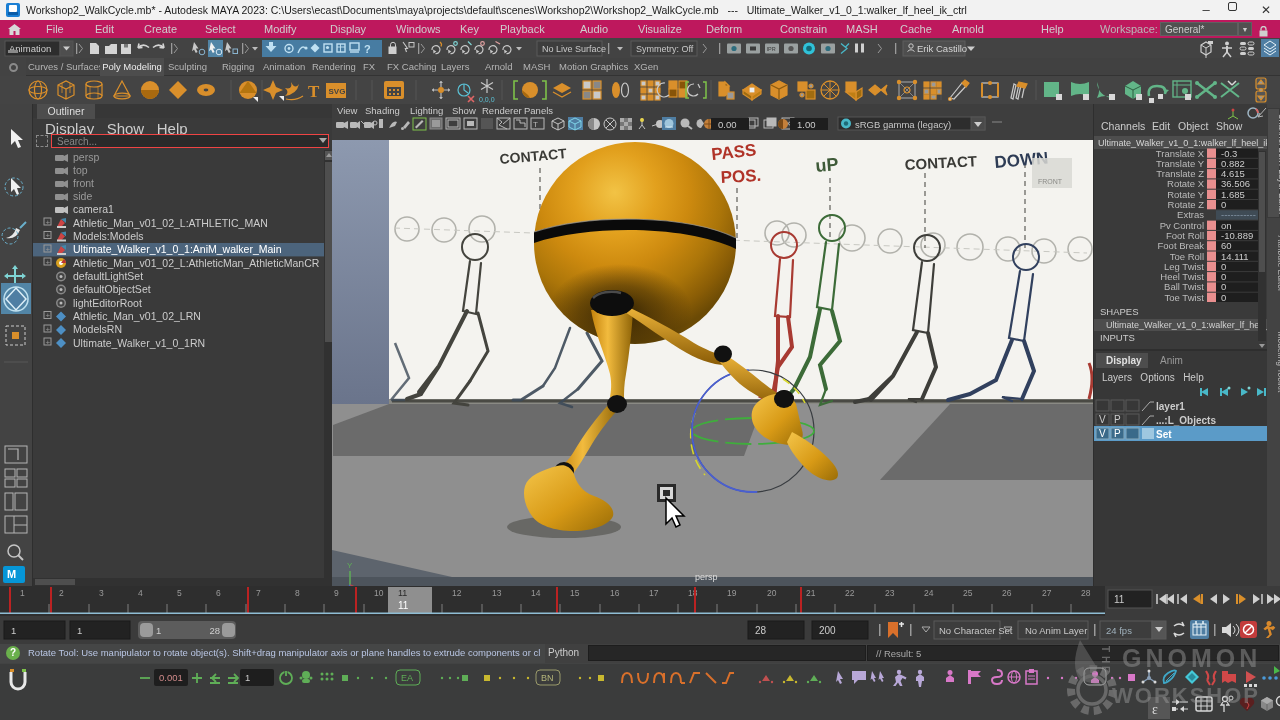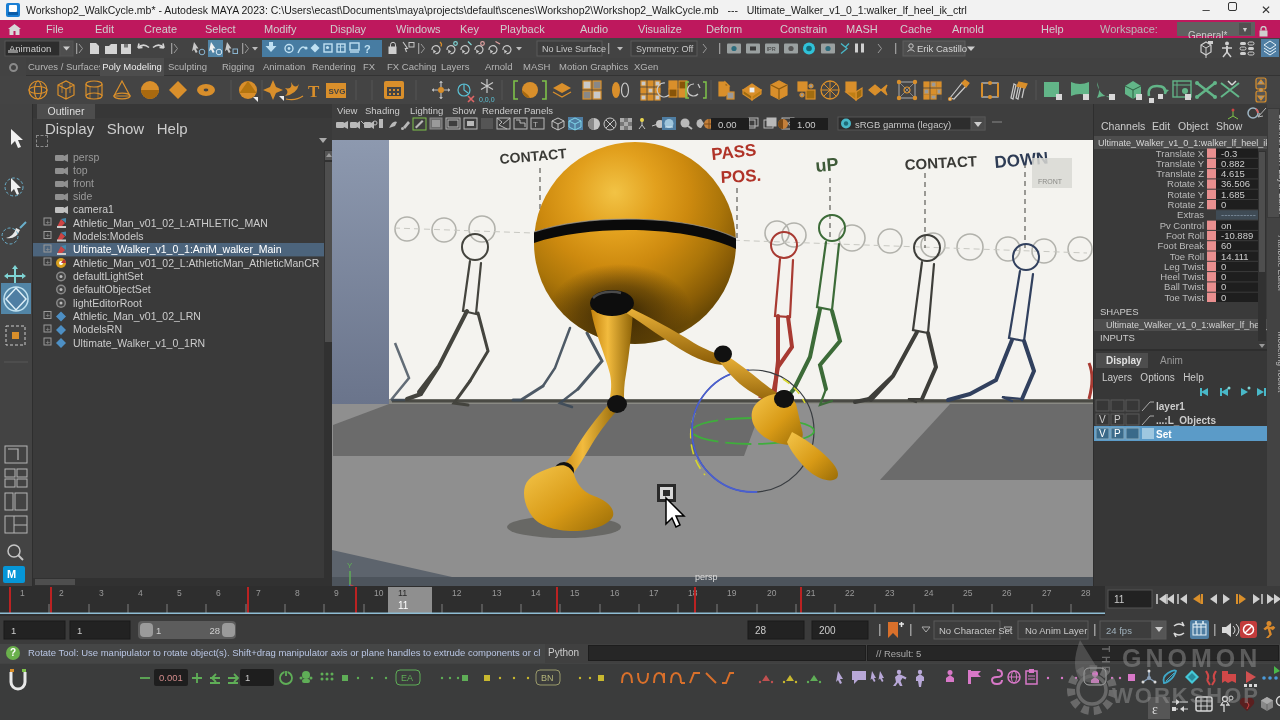--- a/index.html
+++ b/index.html
@@ -12,21 +12,21 @@
 #shelficons{top:76px;left:0;width:1280px;height:28px;background:#444444;}
 #toolbox{top:104px;left:0;width:32px;height:482px;background:#434343;}
 #outliner{top:104px;left:32px;width:300px;height:482px;background:#3a3a3a;}
 #viewport{top:104px;left:332px;width:761px;height:482px;background:#3e3e3e;}
 #channelbox{top:104px;left:1093px;width:174px;height:482px;background:#3a3a3a;}
 #righttabs{top:104px;left:1267px;width:13px;height:482px;background:#434343;}
 #timeline{top:586px;left:0;width:1280px;height:30px;background:#2e2e2e;}
 #rangebar{top:616px;left:0;width:1280px;height:28px;background:#3b3b3b;}
 #helpline{top:644px;left:0;width:1280px;height:19px;background:#404040;}
 #animbot{top:663px;left:0;width:1280px;height:57px;background:#3b3c3c;}
-.fld{background:#2a2a2a;border:7px solid #ef4444;color:#cccccc;font-size:10px;margin-left:17px;}
+.fld{background:#2a2a2a;border:1px solid #ef4444;color:#cccccc;font-size:10px;}
 </style></head>
 <body>
 <div id="root">
   <div id="titlebar" class="abs">
     <div class="abs" style="left:6px;top:3px;width:14px;height:14px;background:#1b7fd4;border-radius:2px;">
         <div class="abs" style="left:3px;top:2px;width:8px;height:7px;background:#fff;border-radius:1px;"></div>
         <div class="abs" style="left:2px;top:9px;width:10px;height:3px;background:#0a5ca8;"></div>
       </div>
     <span class="abs" style="left:26px;top:0;">Workshop2_WalkCycle.mb* - Autodesk MAYA 2023: C:\Users\ecast\Documents\maya\projects\default\scenes\Workshop2\Workshop2_WalkCycle.mb&nbsp;&nbsp;&nbsp;---&nbsp;&nbsp;&nbsp;Ultimate_Walker_v1_0_1:walker_lf_heel_ik_ctrl</span>
     <span class="abs" style="left:1198px;top:0;width:16px;text-align:center;font-size:13px;color:#333;">–</span>
@@ -510,20 +510,21 @@
           <rect width="22" height="17" rx="2" fill="#0696d7"></rect>
           <text x="4" y="12" font-size="11" font-weight="bold" fill="#fff">M</text>
         </g>
   </svg>
   </div>
   <div id="outliner" class="abs" style="border-left:1px solid #2e2e2e;">
     <div class="abs" style="left:0;top:0;width:300px;height:14px;background:#373737;"></div>
     <div class="abs" style="left:4px;top:0px;width:58px;height:15px;background:#4d4d4d;color:#dddddd;font-size:10.5px;text-align:center;line-height:15px;">Outliner</div>
     <div class="abs" style="left:12px;top:16px;color:#cccccc;font-size:15px;">Display&nbsp;&nbsp;&nbsp;Show&nbsp;&nbsp;&nbsp;Help</div>
     <div class="abs" style="left:3px;top:31px;width:12px;height:12px;border:1px dashed #888;"></div>
+    <div class="abs fld" style="left:18px;top:30px;width:278px;height:14px;line-height:13px;padding-left:5px;color:#888;">Search...</div>
     <div class="abs" style="left:286px;top:34px;width:0;height:0;border-left:4px solid transparent;border-right:4px solid transparent;border-top:5px solid #aaa;"></div>
     <svg class="abs" style="left:0;top:46px;" width="300" height="436" viewBox="0 0 300 436">
       <g font-size="10.5" fill="#9a9a9a">
         <g fill="#909090">
           <g transform="translate(22,3)">
               <rect x="0" y="2" width="9" height="6" rx="1"></rect>
               <path d="M9 3l4-2v8l-4-2z"></path>
             </g>
           <g transform="translate(22,16)">
               <rect x="0" y="2" width="9" height="6" rx="1"></rect>

